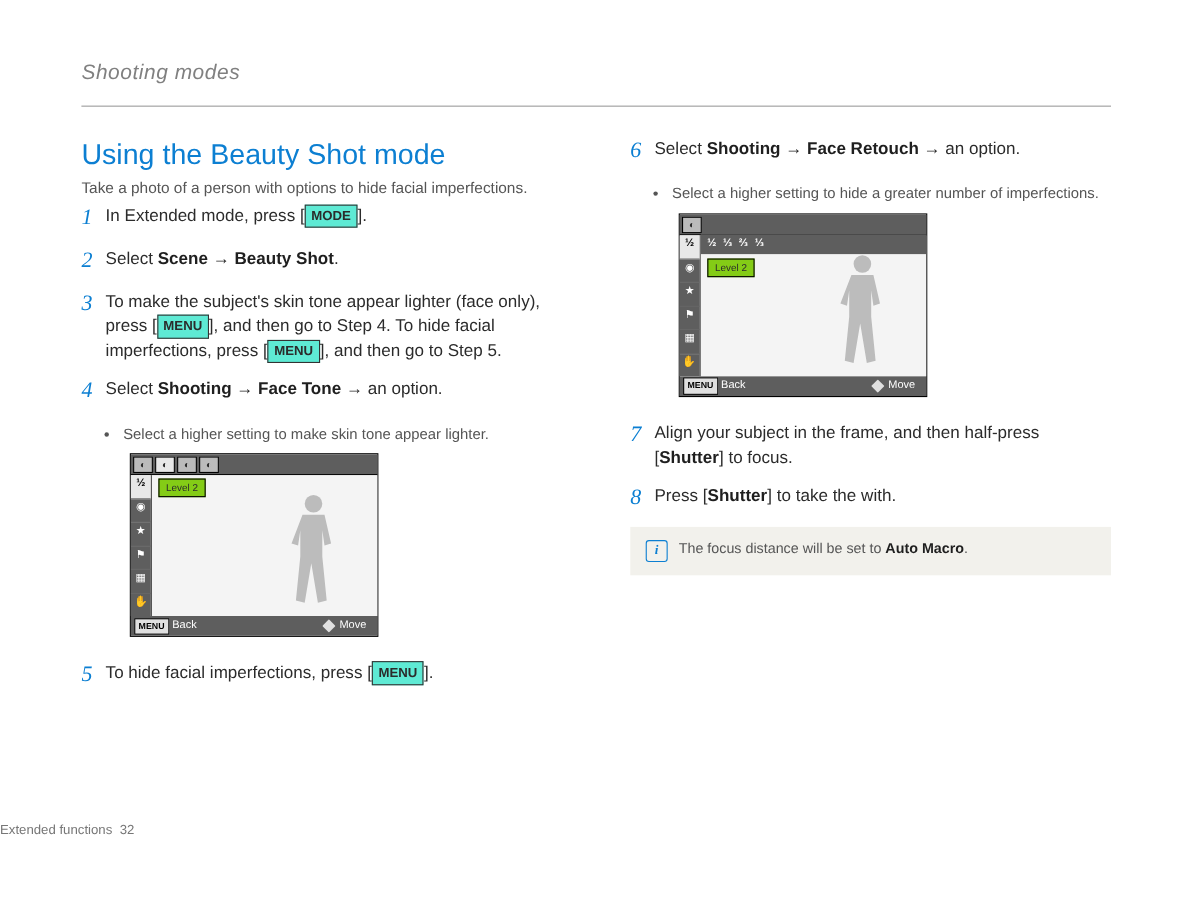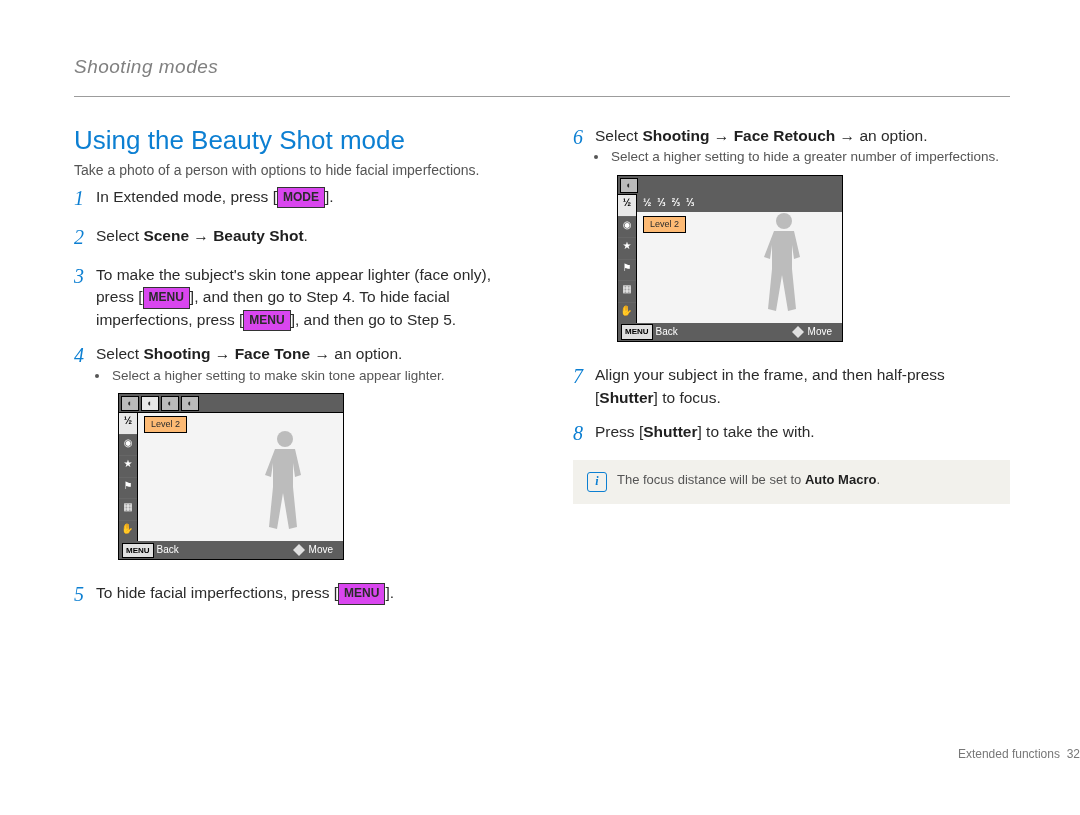--- a/index.html
+++ b/index.html
@@ -53,62 +53,62 @@
     font-size:20px;
     font-family:"Times New Roman",serif;
     width:22px;
     flex:none;
     margin-top:-2px;
   }
   .stepbody{flex:1}
   .menu-key{
     display:inline-block;
     border:1px solid #333;
-    background:#d946ef;
+    background:#5eead4;
     font-weight:700;
     font-size:12px;
     padding:1px 5px;
     vertical-align:1px;
   }
-  ul.sub{margin:0 0 0 0;padding-left:14px;font-size:13.5px;color:#555}
+  ul.sub{margin:19px 0 0 0;padding-left:14px;font-size:13.5px;color:#555}
   ul.sub li{list-style:disc;padding-left:2px}
   .lcd{
     width:224px;border:1px solid #000;background:#fff;margin:8px 0 10px 22px;
     font-size:10px;
   }
   .lcd-top{height:18px;background:#5e5e5e;border-bottom:1px solid #000;display:flex;align-items:center;padding-left:2px;gap:2px}
   .lcd-top .chip{width:16px;height:13px;border:1px solid #000;background:#bbb;display:flex;align-items:center;justify-content:center;font-size:9px}
   .lcd-top .chip.active{background:#e8e8e8}
   .lcd-body{display:flex;height:128px}
   .lcd-icons{width:18px;background:#e8e8e8;border-right:1px solid #000;display:flex;flex-direction:column}
   .lcd-icons div{flex:1;border-bottom:1px solid #666;font-size:10px;text-align:center;line-height:15px;background:#5e5e5e;color:#fff}
   .lcd-icons div:first-child{background:#e8e8e8;color:#000;font-weight:bold}
   .lcd-icons div:last-child{border-bottom:none}
   .lcd-view{flex:1;background:#f4f4f4;position:relative}
-  .lcd-level{position:absolute;top:3px;left:6px;border:1px solid #000;background:#fdba74;padding:1px 6px;font-size:9px}
+  .lcd-level{position:absolute;top:3px;left:6px;border:1px solid #000;background:#84cc16;padding:1px 6px;font-size:9px}
   .person{
     position:absolute;right:28px;bottom:10px;width:62px;height:102px;
   }
   .lcd-bottom{height:18px;background:#5e5e5e;color:#fff;font-size:10px;display:flex;align-items:center}
   .lcd-bottom .mb{background:#e0e0e0;color:#000;font-weight:bold;font-size:8px;padding:1px 3px;margin:0 3px;border:1px solid #000}
   .lcd-bottom .ctr{flex:1;text-align:center}
   .lcd-bottom .nav{width:12px;height:12px;margin-right:4px}
   .info-box{
     display:flex;gap:10px;align-items:flex-start;
     background:#f2f1ec;
     padding:12px 14px;
     font-size:13px;color:#555;
     margin-top:12px;
   }
   .info-icon{
     width:18px;height:18px;border-radius:3px;border:1.5px solid #0c7fd2;color:#0c7fd2;
     display:flex;align-items:center;justify-content:center;font-style:italic;font-family:serif;font-weight:bold;font-size:12px;flex:none;
   }
   .footer{
-    position:absolute;bottom:54px;left:0;right:0;text-align:right;color:#777;font-size:12px
+    position:absolute;bottom:54px;left:0;right:0;text-align:left;color:#777;font-size:12px
   }
   b{font-weight:700;color:#1f1f1f}
 </style>
 </head>
 <body>
 
 <div class="page">
 
   <div class="chapter-header">Shooting modes</div>
 

